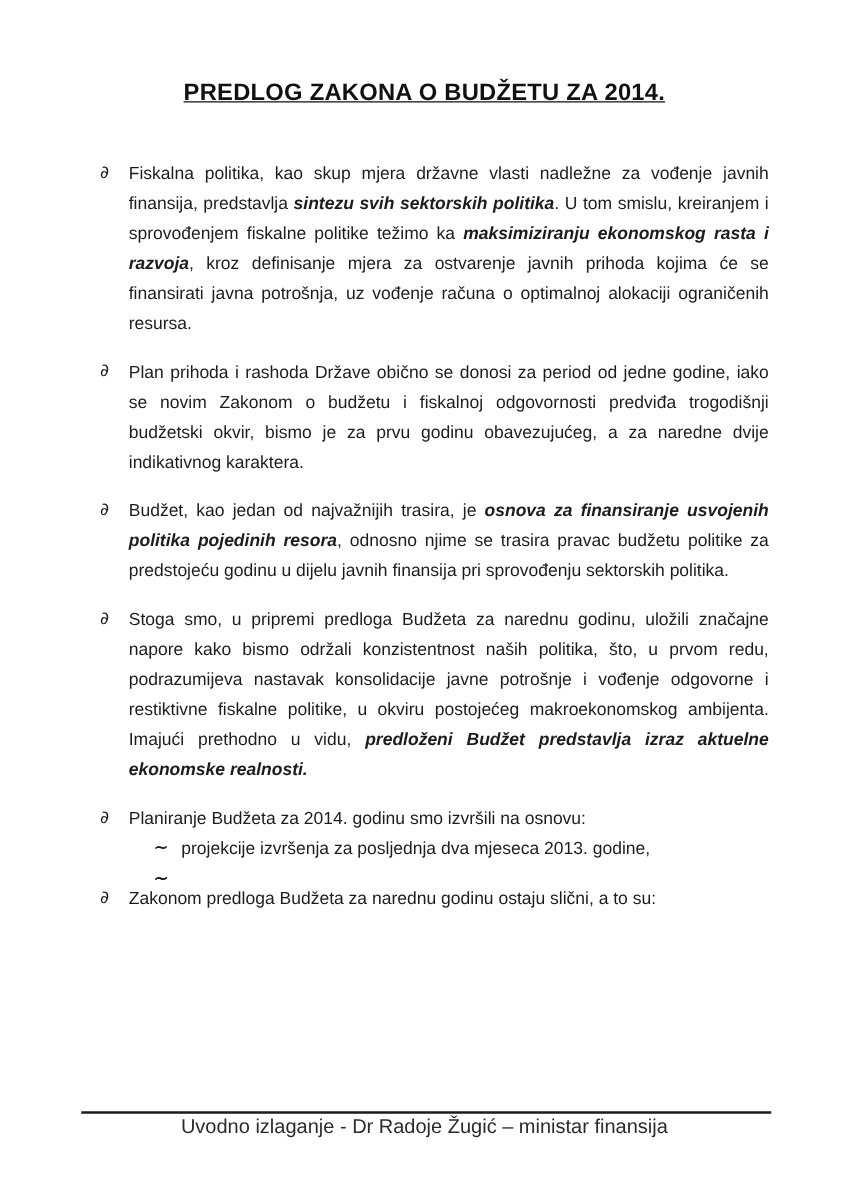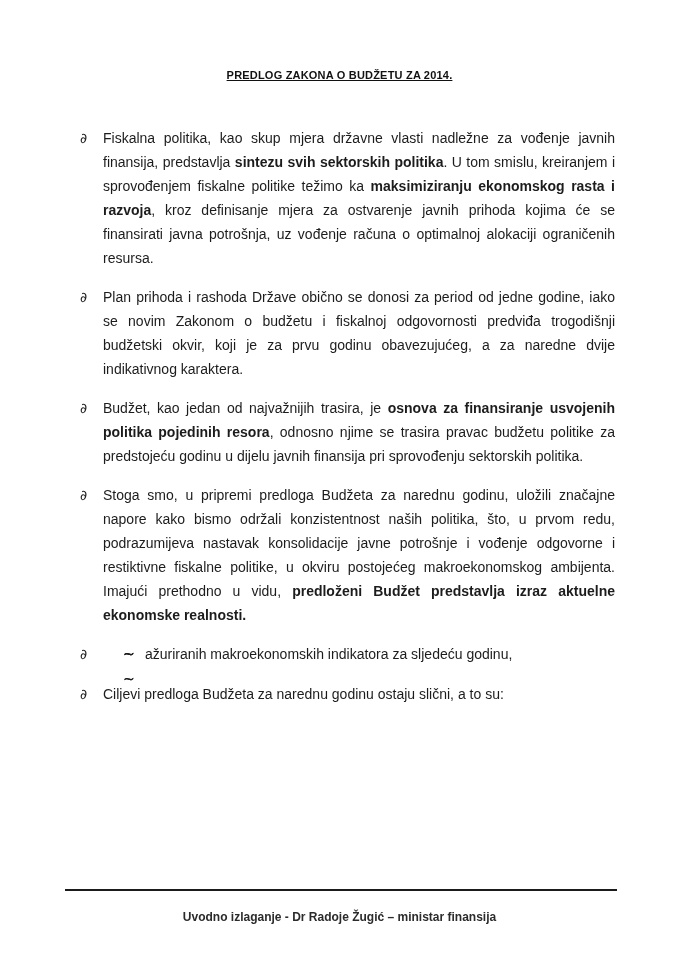--- a/index.html
+++ b/index.html
@@ -17,21 +17,21 @@
   .page {
     position: relative;
     width: 679px;
     height: 960px;
     background: #ffffff;
     overflow: hidden;
   }
   .title {
     margin: 64px 0 0 0;
     text-align: center;
-    font-size: 11px;
+    font-size: 19px;
     line-height: 22px;
     font-weight: bold;
     text-decoration: underline;
     color: #111111;
     letter-spacing: 0.2px;
   }
   .content {
     margin: 40px 64px 0 80px;
     font-size: 14px;
     line-height: 24px;
@@ -51,20 +51,21 @@
     left: 0;
     top: 0;
     font-family: "DejaVu Sans", sans-serif;
     font-size: 14px;
   }
   .ptext {
     text-align: justify;
   }
   .em {
     font-weight: bold;
+    font-style: italic;
   }
   .subitems {
     margin-top: 0;
   }
   .subitem {
     position: relative;
     padding-left: 42px;
     line-height: 25px;
     text-align: justify;
   }
@@ -78,62 +79,61 @@
     position: absolute;
     left: 0;
     top: 889px;
     width: 679px;
   }
   .footer-rule {
     margin: 0 62px 0 65px;
     border-top: 2px solid #1b1b1b;
   }
   .footer-text {
-    margin-top: 18px;
+    margin-top: 3px;
     text-align: center;
-    font-size: 12px;
+    font-size: 16px;
     line-height: 16px;
     color: #2b2b2b;
-    font-weight: bold;
   }
 </style>
 </head>
 <body>
 
 <div class="page">
   <h1 class="title">PREDLOG ZAKONA O BUDŽETU ZA 2014.</h1>
   <div class="content">
       <div class="para">
         <span class="marker">∂</span>
         <div class="ptext"><span>Fiskalna politika, kao skup mjera državne vlasti nadležne za vođenje javnih finansija, predstavlja </span><span class="em">sintezu svih sektorskih politika</span><span>. U tom smislu, kreiranjem i sprovođenjem fiskalne politike težimo ka </span><span class="em">maksimiziranju ekonomskog rasta i razvoja</span><span>, kroz definisanje mjera za ostvarenje javnih prihoda kojima će se finansirati javna potrošnja, uz vođenje računa o optimalnoj alokaciji ograničenih resursa.</span></div>
       </div>
       <div class="para">
         <span class="marker">∂</span>
-        <div class="ptext"><span>Plan prihoda i rashoda Države obično se donosi za period od jedne godine, iako se novim Zakonom o budžetu i fiskalnoj odgovornosti predviđa trogodišnji budžetski okvir, koji je za prvu godinu obavezujućeg, a za naredne dvije indikativnog karaktera.</span></div>
+        <div class="ptext"><span>Plan prihoda i rashoda Države obično se donosi za period od jedne godine, iako se novim Zakonom o budžetu i fiskalnoj odgovornosti predviđa trogodišnji budžetski okvir, bismo je za prvu godinu obavezujućeg, a za naredne dvije indikativnog karaktera.</span></div>
       </div>
       <div class="para">
         <span class="marker">∂</span>
         <div class="ptext"><span>Budžet, kao jedan od najvažnijih trasira, je </span><span class="em">osnova za finansiranje usvojenih politika pojedinih resora</span><span>, odnosno njime se trasira pravac budžetu politike za predstojeću godinu u dijelu javnih finansija pri sprovođenju sektorskih politika.</span></div>
       </div>
       <div class="para">
         <span class="marker">∂</span>
         <div class="ptext"><span>Stoga smo, u pripremi predloga Budžeta za narednu godinu, uložili značajne napore kako bismo održali konzistentnost naših politika, što, u prvom redu, podrazumijeva nastavak konsolidacije javne potrošnje i vođenje odgovorne i restiktivne fiskalne politike, u okviru postojećeg makroekonomskog ambijenta. Imajući prethodno u vidu, </span><span class="em">predloženi Budžet predstavlja izraz aktuelne ekonomske realnosti.</span></div>
       </div>
       <div class="para">
         <span class="marker">∂</span>
-        <div class="ptext"><div class="subitems">
+        <div class="ptext"><span>Planiranje Budžeta za 2014. godinu smo izvršili na osnovu:</span><div class="subitems">
             <div class="subitem"><span class="submarker">~</span></div>
+            <div class="subitem"><span class="submarker">~</span><span class="subtext">projekcije izvršenja za posljednja dva mjeseca 2013. godine,</span></div>
             <div class="subitem"><span class="submarker">~</span></div>
-            <div class="subitem"><span class="submarker">~</span><span class="subtext">ažuriranih makroekonomskih indikatora za sljedeću godinu,</span></div>
             <div class="subitem"><span class="submarker">~</span></div>
             <div class="subitem"><span class="submarker">~</span></div>
           </div></div>
       </div>
       <div class="para gap">
         <span class="marker">∂</span>
-        <div class="ptext"><span>Ciljevi predloga Budžeta za narednu godinu ostaju slični, a to su:</span></div>
+        <div class="ptext"><span>Zakonom predloga Budžeta za narednu godinu ostaju slični, a to su:</span></div>
       </div>
     </div>
   <div class="footer">
     <div class="footer-rule"></div>
     <div class="footer-text">Uvodno izlaganje - Dr Radoje Žugić – ministar finansija</div>
   </div>
 </div>
 
 </body></html>

